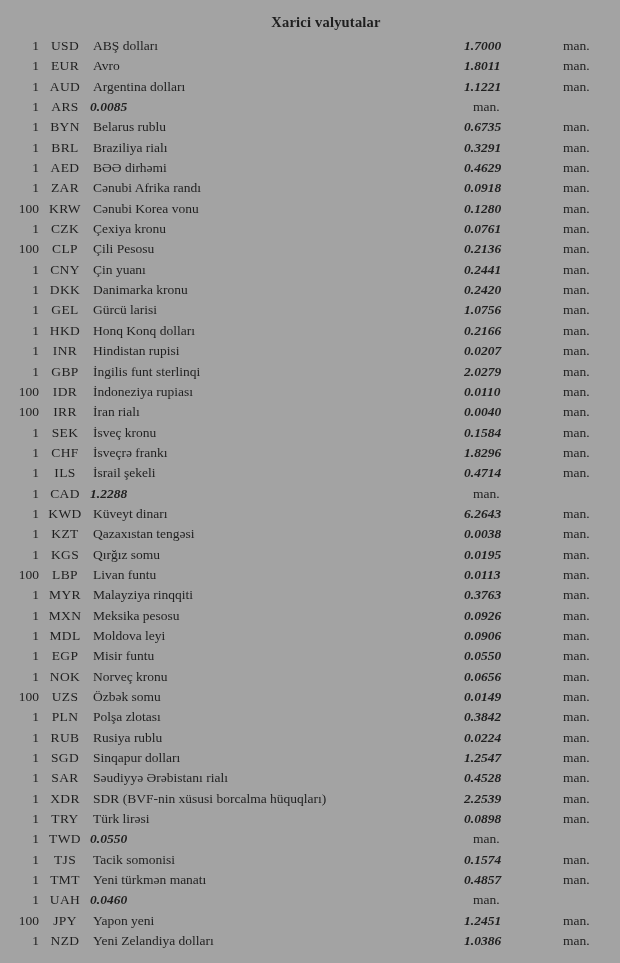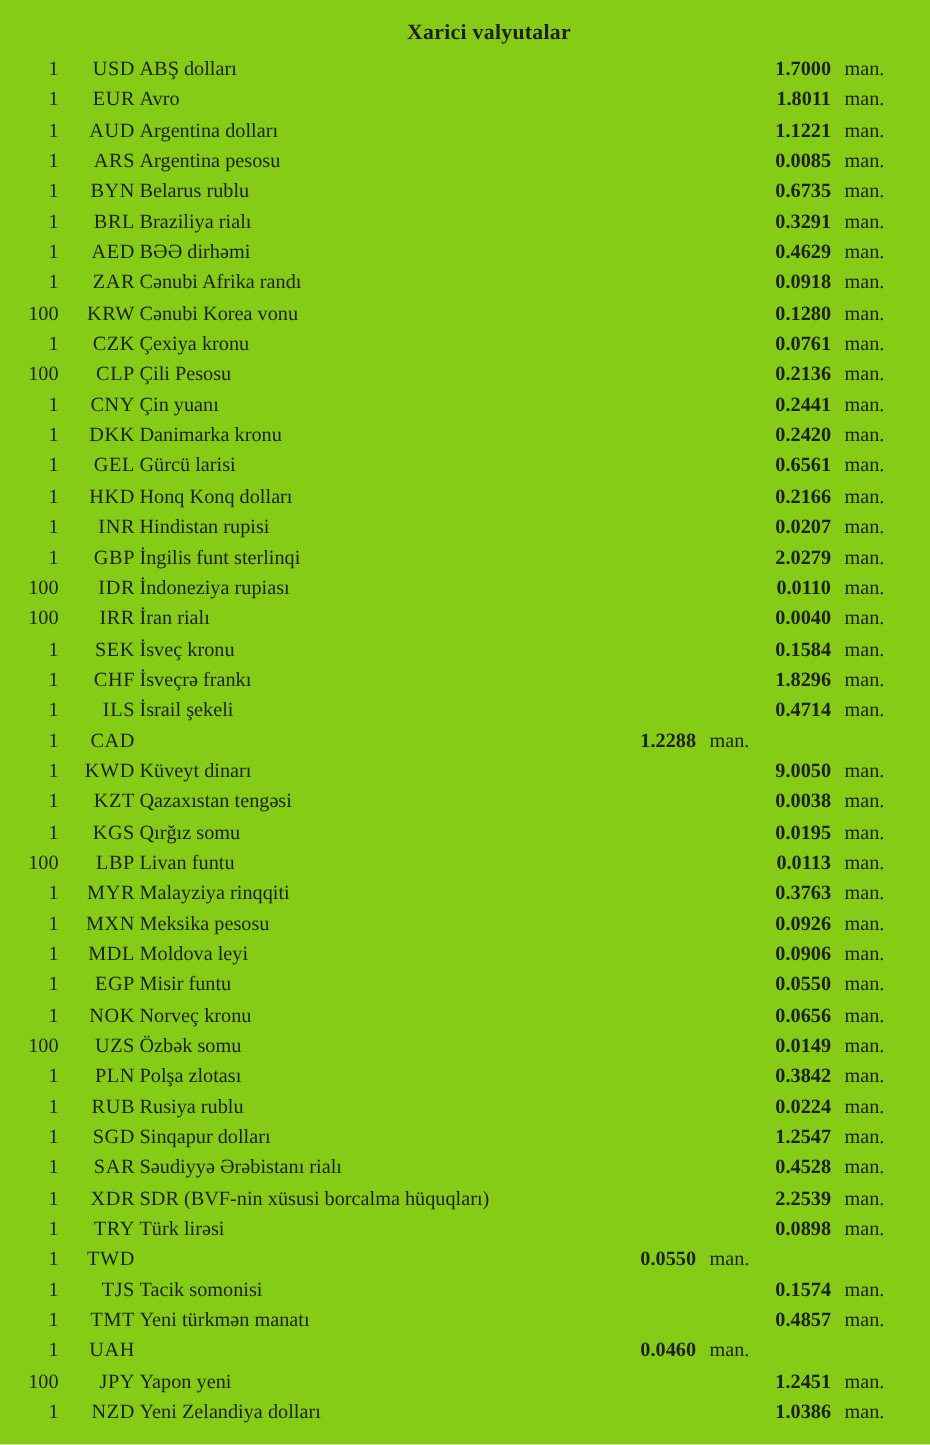--- a/index.html
+++ b/index.html
@@ -4,21 +4,21 @@
 <style>
   html, body {
     margin: 0;
     padding: 0;
     background: #ffffff;
   }
   .page {
     position: relative;
     width: 620px;
     height: 963px;
-    background: #84cc16;
+    background: #a3a3a3;
     overflow: hidden;
     font-family: "Liberation Serif", "DejaVu Serif", serif;
     color: #1f1f1f;
   }
   .title {
     margin: 13px 0 0 32px;
     font-size: 14.5px;
     font-weight: bold;
     line-height: 18px;
     text-align: center;
@@ -34,30 +34,31 @@
     align-items: center;
     font-size: 13.5px;
     line-height: 20.35px;
     white-space: nowrap;
   }
   .qty {
     text-align: right;
     padding-right: 1px;
   }
   .code {
-    text-align: right;
+    text-align: center;
     letter-spacing: 0.4px;
   }
   .name {
     padding-left: 3px;
     overflow: hidden;
   }
   .rate {
-    text-align: right;
+    text-align: left;
     font-weight: bold;
+    font-style: italic;
   }
   .unit {
     padding-left: 9px;
   }
 </style>
 </head>
 <body>
 
 <div class="page">
   <h1 class="title">Xarici valyutalar</h1>
@@ -84,21 +85,20 @@
         <span class="qty">1</span>
         <span class="code">AUD</span>
         <span class="name">Argentina dolları</span>
         <span class="rate">1.1221</span>
         <span class="unit">man.</span>
       </div>
 
       <div class="row">
         <span class="qty">1</span>
         <span class="code">ARS</span>
-        <span class="name">Argentina pesosu</span>
         <span class="rate">0.0085</span>
         <span class="unit">man.</span>
       </div>
 
       <div class="row">
         <span class="qty">1</span>
         <span class="code">BYN</span>
         <span class="name">Belarus rublu</span>
         <span class="rate">0.6735</span>
         <span class="unit">man.</span>
@@ -165,21 +165,21 @@
         <span class="code">DKK</span>
         <span class="name">Danimarka kronu</span>
         <span class="rate">0.2420</span>
         <span class="unit">man.</span>
       </div>
 
       <div class="row">
         <span class="qty">1</span>
         <span class="code">GEL</span>
         <span class="name">Gürcü larisi</span>
-        <span class="rate">0.6561</span>
+        <span class="rate">1.0756</span>
         <span class="unit">man.</span>
       </div>
 
       <div class="row">
         <span class="qty">1</span>
         <span class="code">HKD</span>
         <span class="name">Honq Konq dolları</span>
         <span class="rate">0.2166</span>
         <span class="unit">man.</span>
       </div>
@@ -244,21 +244,21 @@
         <span class="qty">1</span>
         <span class="code">CAD</span>
         <span class="rate">1.2288</span>
         <span class="unit">man.</span>
       </div>
 
       <div class="row">
         <span class="qty">1</span>
         <span class="code">KWD</span>
         <span class="name">Küveyt dinarı</span>
-        <span class="rate">9.0050</span>
+        <span class="rate">6.2643</span>
         <span class="unit">man.</span>
       </div>
 
       <div class="row">
         <span class="qty">1</span>
         <span class="code">KZT</span>
         <span class="name">Qazaxıstan tengəsi</span>
         <span class="rate">0.0038</span>
         <span class="unit">man.</span>
       </div>

